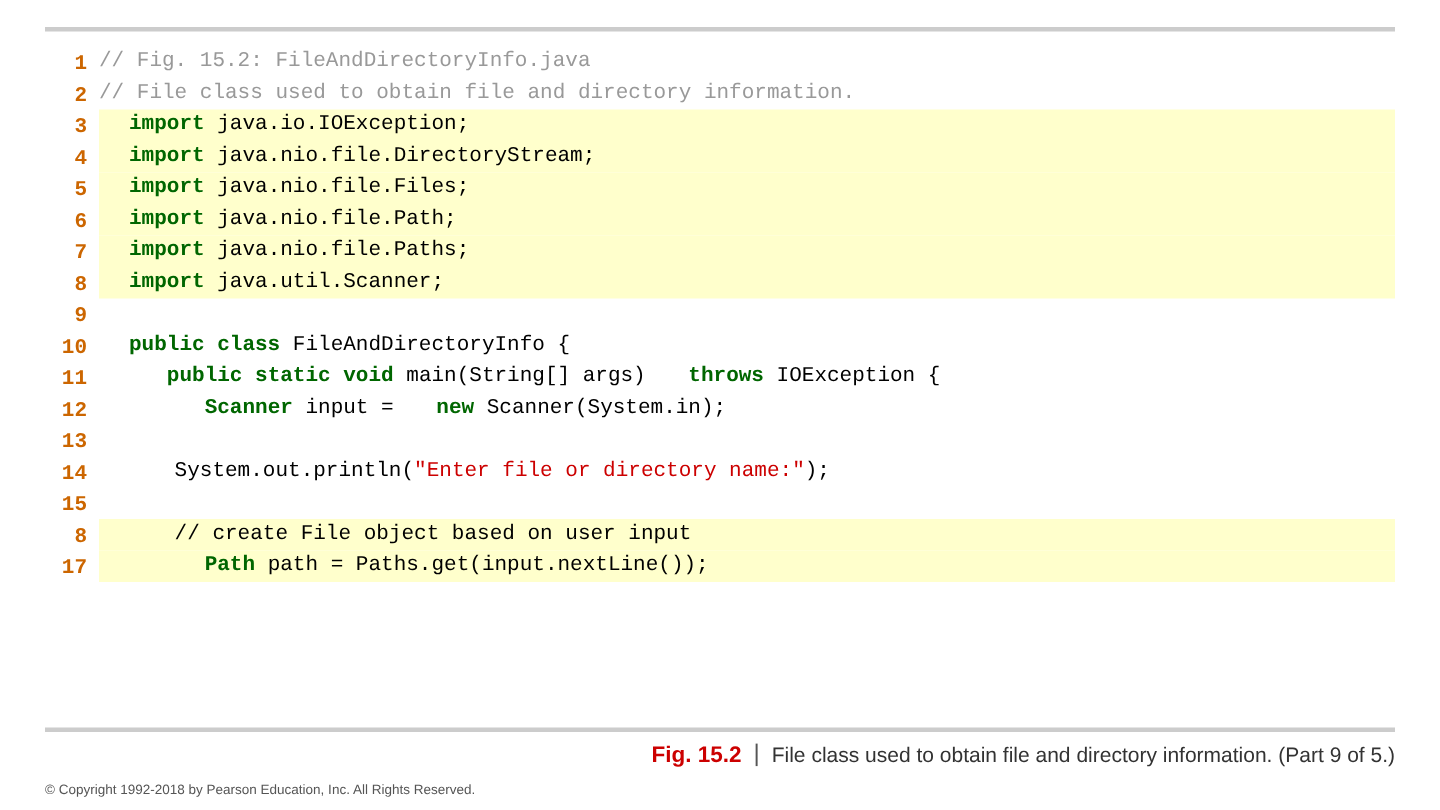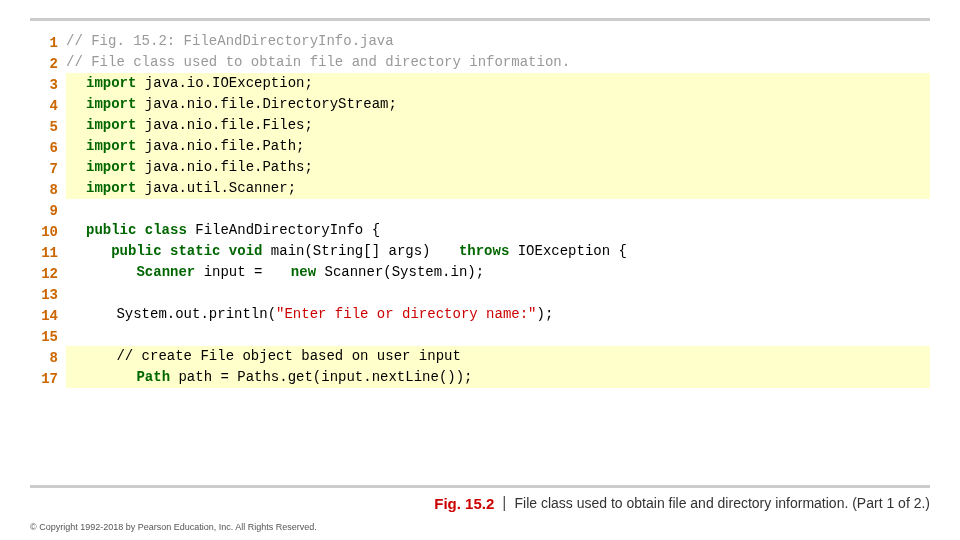--- a/index.html
+++ b/index.html
@@ -146,19 +146,19 @@
         <div class="code-line highlighted">      // create File object based on user input</div>
         <div class="code-line highlighted">      <span class="kw">Path</span> path = Paths.get(input.nextLine());</div>
       </div>
   </div>
 
   <div class="bottom-border"></div>
 
   <div class="caption-area">
     <span class="caption-fig">Fig. 15.2</span>
     <span class="caption-divider">|</span>
-    <span class="caption-text">File class used to obtain file and directory information. (Part 1 of 2.)</span>
+    <span class="caption-text">File class used to obtain file and directory information. (Part 9 of 5.)</span>
   </div>
 
   <div class="copyright-area">
     <span class="copyright-text">© Copyright 1992-2018 by Pearson Education, Inc. All Rights Reserved.</span>
   </div>
 </div>
 
 </body></html>

